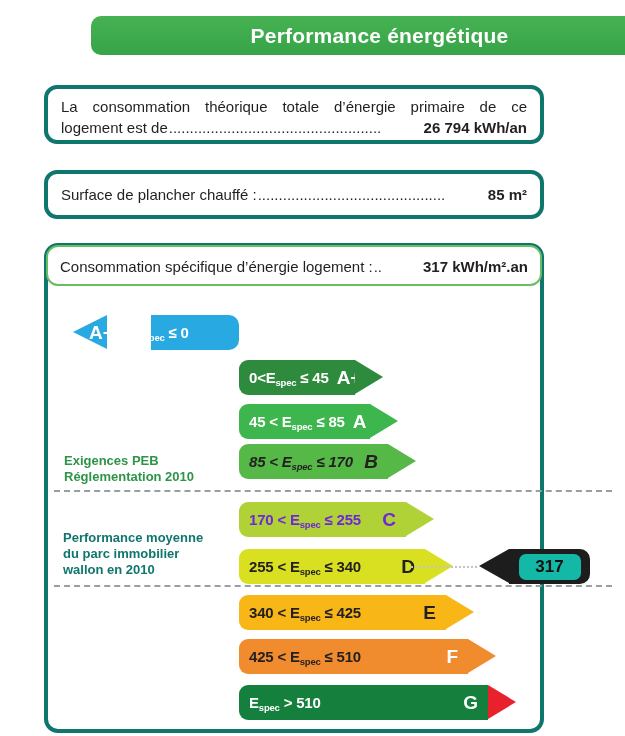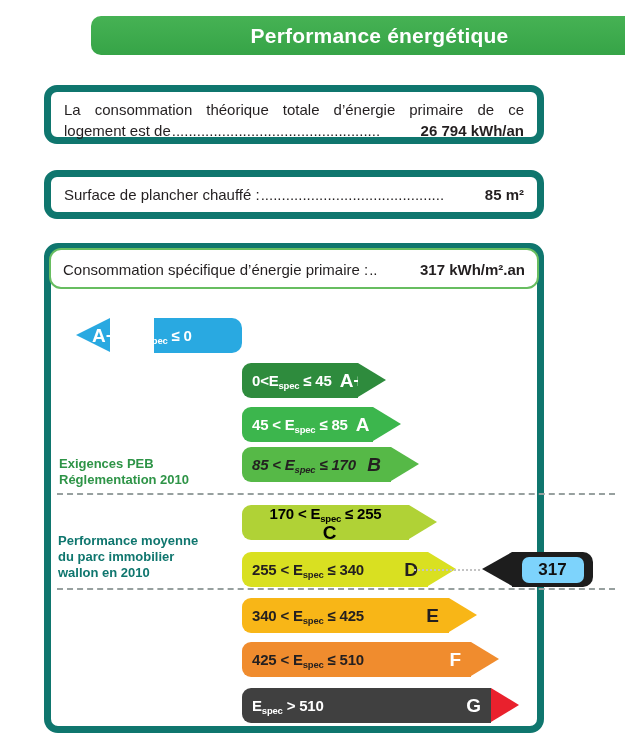--- a/index.html
+++ b/index.html
@@ -8,21 +8,21 @@
   .stage { position:relative; width:625px; height:736px; background:#fff; }
   .abs { position:absolute; }
 
   
   .banner { left:43px; top:16px; width:577px; height:39px;
     background:linear-gradient(180deg,#46b254 0%, #36a447 100%);
     border-radius:10px; display:flex; align-items:center; justify-content:center;margin-left:48px; }
   .banner-title { color:#fff; font-weight:bold; font-size:21px; letter-spacing:.2px; }
 
   
-  .gbox { left:44px; width:500px; background:#fff; border:7px solid #0f766e; border-radius:13px; }
+  .gbox { left:44px; width:500px; background:#fff; border:4px solid #0f766e; border-radius:13px; }
   .box1 { top:85px; height:59px; padding:7px 13px 8px 13px; }
   .box2 { top:170px; height:49px; padding:0 13px; display:flex; align-items:center; }
   .box3 { top:243px; height:490px; border-radius:14px; }
 
   .t15 { font-size:15px; line-height:21px; }
   .justify-line { text-align:justify; text-align-last:justify; }
   .leader-line { display:flex; align-items:baseline; width:100%; }
   .dots { flex:1 1 0; min-width:0; overflow:hidden; white-space:nowrap; margin:0 1px; }
   .val { font-weight:bold; white-space:nowrap;margin-left:41px; }
 
@@ -34,29 +34,29 @@
   
   .band-row { position:absolute; height:35px; display:flex; }
   .band-body { display:flex; align-items:center; justify-content:space-between;
     padding:0 10px; white-space:nowrap; border-radius:9px 0 0 9px;margin-left:44px; }
   .range { font-size:15px; font-weight:bold; letter-spacing:-.2px; }
   .sub { font-size:9.5px; font-weight:bold; position:relative; top:3px; }
   .letter { font-size:19px; font-weight:bold; margin-left:8px; }
   .tip { width:0; height:0; border-top:17.5px solid transparent; border-bottom:17.5px solid transparent; }
 
   .dash-sep { position:absolute; left:6px; width:558px; border-top:2px dashed #97a09f; }
-  .annot { position:absolute; font-size:13px; font-weight:bold; line-height:16px; }
+  .annot { position:absolute; font-size:13px; font-weight:bold; line-height:16px;margin-left:8px; }
   .annot-green { color:#2e9447; }
   .annot-gray { color:#0f766e; }
 
   .connector { position:absolute; border-top:2px dotted #c3c3c3; }
   .marker { position:absolute; display:flex; height:35px; }
   .marker-body { width:81px; height:35px; background:#1d1d1d; border-radius:0 10px 10px 0;
     display:flex; align-items:center; justify-content:center; }
-  .marker-box { width:62px; height:26px; background:#7dd3fc; border-radius:7px;
+  .marker-box { width:62px; height:26px; background:#14b8a6; border-radius:7px;
     display:flex; align-items:center; justify-content:center;
     font-size:17px; font-weight:bold; color:#111; }
 </style>
 </head>
 <body>
 
 <div class="stage">
 
   <div class="abs banner">
     <span class="banner-title">Performance énergétique</span>
@@ -75,21 +75,21 @@
     <div class="t15 leader-line">
       <span>Surface de plancher chauffé :</span>
       <span class="dots">........................................................................................................................................................................</span>
       <span class="val">85 m²</span>
     </div>
   </div>
 
   <div class="abs gbox box3">
 
     <div class="box3-header t15">
-      <span>Consommation spécifique d’énergie primaire :</span>
+      <span>Consommation spécifique d’énergie logement :</span>
       <span class="dots">........................................................................................................................................................................</span>
       <span class="val">317 kWh/m².an</span>
     </div>
 
     <div class="band-row" style="top:68px; left:25px;">
       <div class="tip" style="border-right:34px solid #29a9e1;"></div>
       <div class="band-body" style="width:88px; background:#29a9e1; border-radius:0 10px 10px 0;"></div>
       <div style="position:absolute; left:16px; top:0; height:35px; display:flex; align-items:center; color:#fff;">
         <span class="letter" style="margin:0 9px 0 0;">A++</span>
         <span class="range"><span>E</span><span class="sub">spec</span><span> ≤ 0</span></span>
@@ -114,21 +114,21 @@
 
     <div class="band-row" style="top:197px; left:147px;font-style:italic;">
       <div class="band-body" style="width:149px; background:#56b947; color:#231f20;">
         <span class="range"><span>85 &lt; E</span><span class="sub">spec</span><span> ≤ 170</span></span>
         <span class="letter">B</span>
       </div>
       <div class="tip" style="border-left:28px solid #56b947;"></div>
     </div>
 
     <div class="band-row" style="top:255px; left:147px;">
-      <div class="band-body" style="width:167px; background:#b0d236; color:#000000;flex-direction:column;">
+      <div class="band-body" style="width:167px; background:#b0d236; color:#6d28d9;">
         <span class="range"><span>170 &lt; E</span><span class="sub">spec</span><span> ≤ 255</span></span>
         <span class="letter">C</span>
       </div>
       <div class="tip" style="border-left:28px solid #b0d236;"></div>
     </div>
 
     <div class="band-row" style="top:302px; left:147px;">
       <div class="band-body" style="width:186px; background:#d9e021; color:#231f20;gap:12px;">
         <span class="range"><span>255 &lt; E</span><span class="sub">spec</span><span> ≤ 340</span></span>
         <span class="letter">D</span>
@@ -154,21 +154,21 @@
 
     <div class="band-row" style="top:392px; left:147px;text-align:center;">
       <div class="band-body" style="width:229px; background:#f08c2e; color:#231f20;">
         <span class="range"><span>425 &lt; E</span><span class="sub">spec</span><span> ≤ 510</span></span>
         <span class="letter" style="color:#fff;">F</span>
       </div>
       <div class="tip" style="border-left:28px solid #f08c2e;"></div>
     </div>
 
     <div class="band-row" style="top:438px; left:147px;">
-      <div class="band-body" style="width:249px; background:#404040; color:#fff;gap:32px;">
+      <div class="band-body" style="width:249px; background:#15803d; color:#fff;gap:32px;">
         <span class="range"><span>E</span><span class="sub">spec</span><span> &gt; 510</span></span>
         <span class="letter">G</span>
       </div>
       <div class="tip" style="border-left:28px solid #e9212d;"></div>
     </div>
 
     <div class="dash-sep" style="top:243px;"></div>
     <div class="dash-sep" style="top:338px;"></div>
 
     <div class="annot annot-green" style="left:8px; top:206px; width:150px;">

